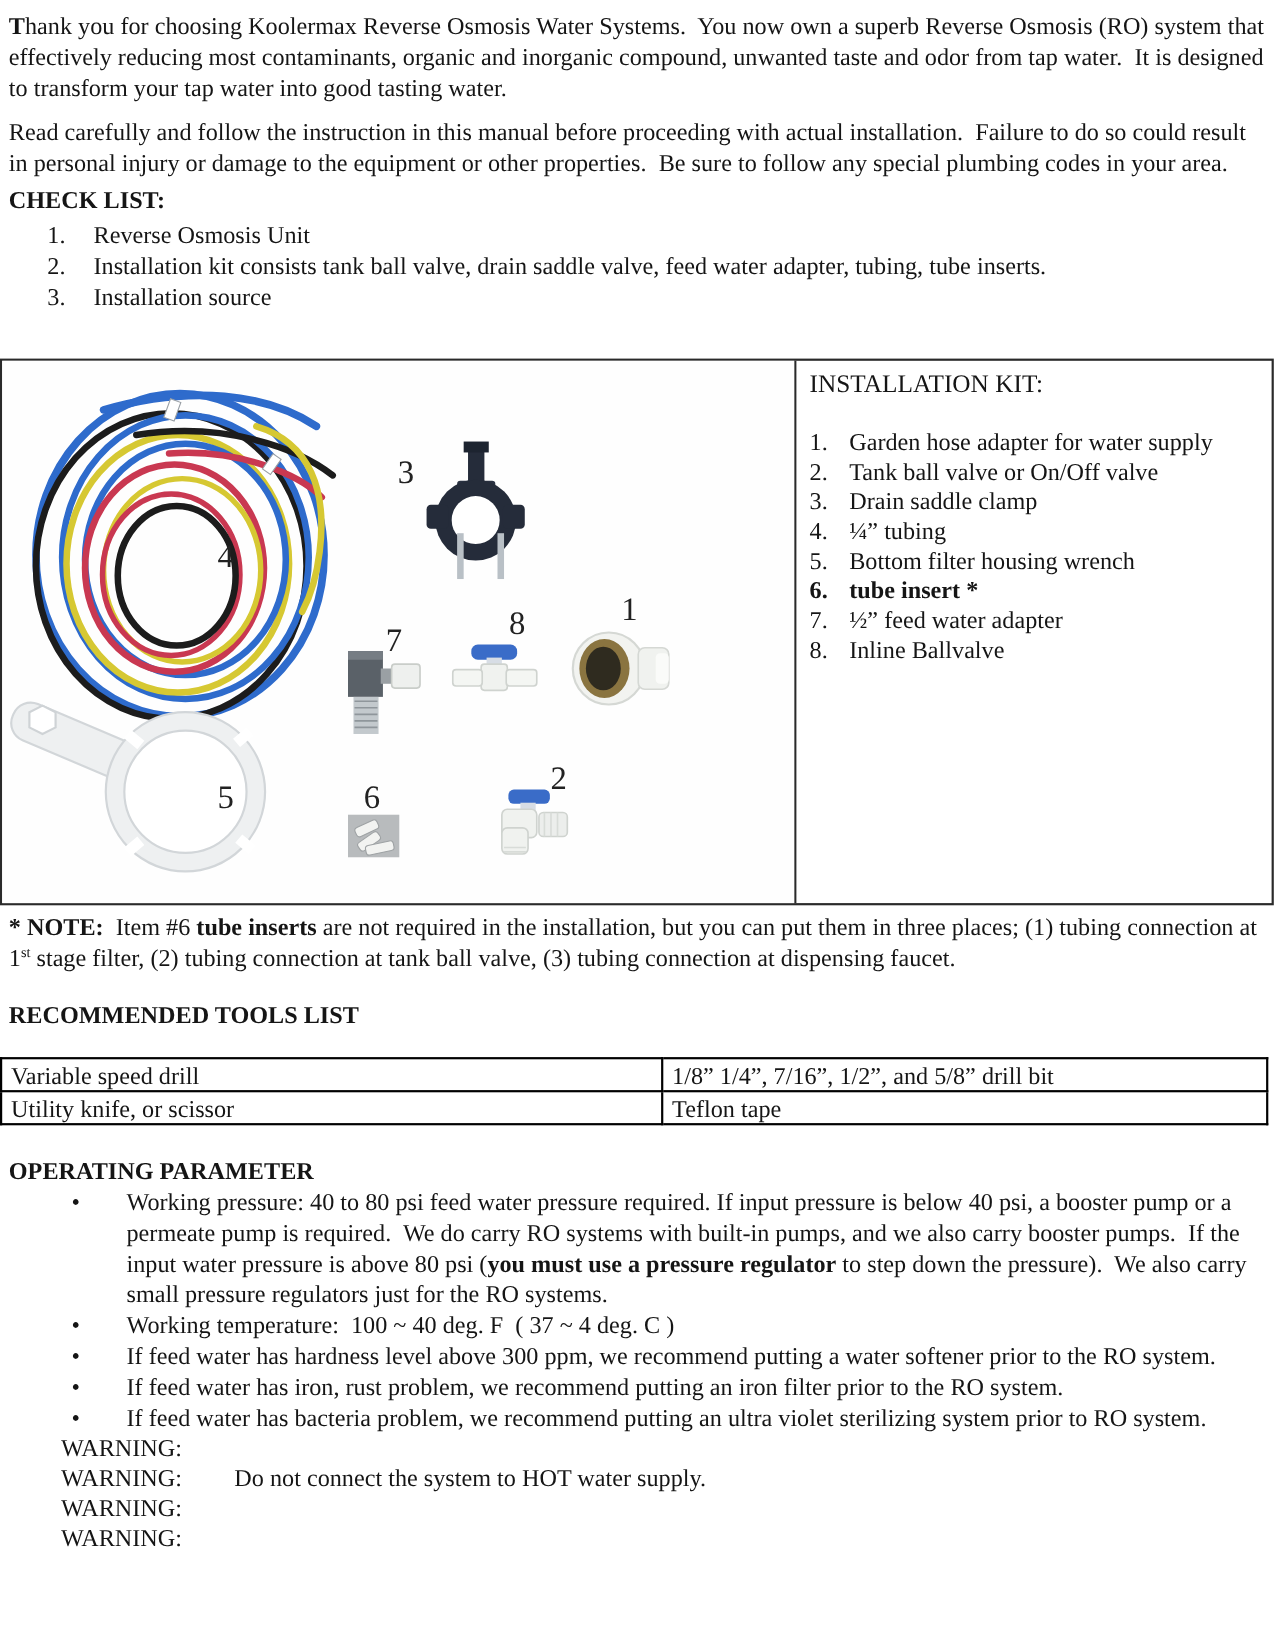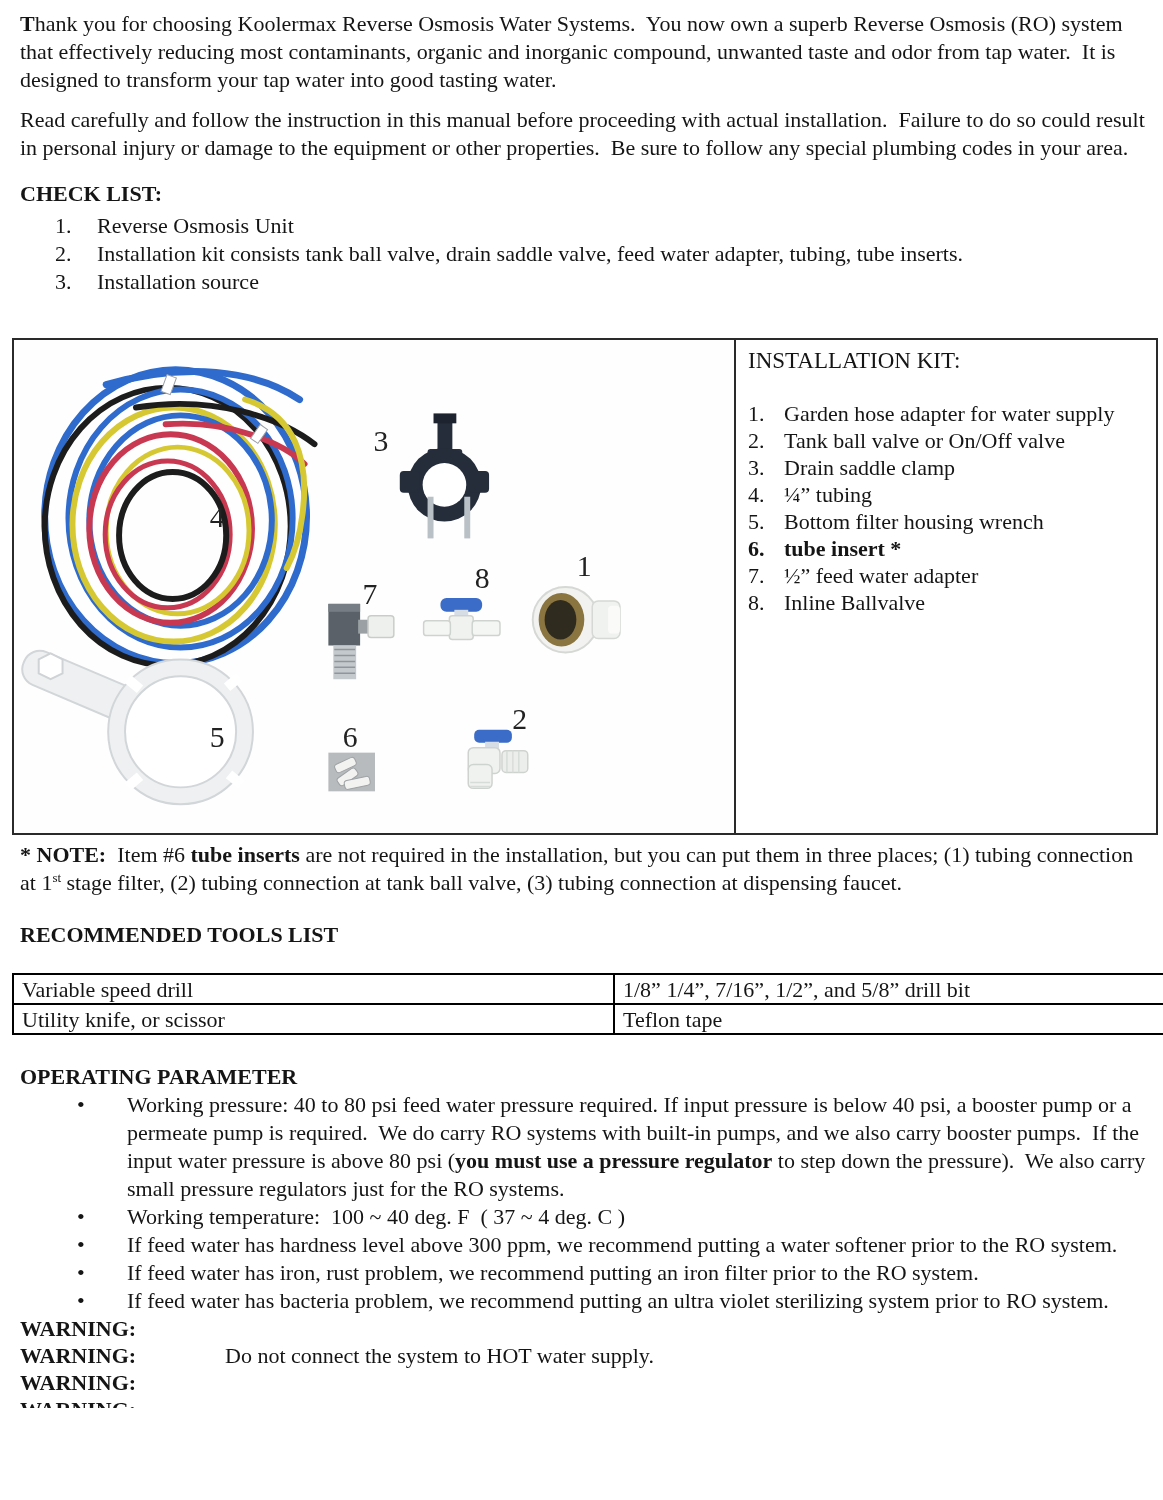--- a/index.html
+++ b/index.html
@@ -1,30 +1,30 @@
 <!DOCTYPE html>
 <html><head>
 <meta charset="utf-8">
 <style>
   html,body{margin:0;padding:0;background:#fff;}
   .page{
     position:relative;
     width:1163px;height:1408px;
     box-sizing:border-box;
-    padding:10px 13px 0 20px;
+    padding:10px 13px 0 8px;
     background:#fff;
     color:#151515;
     font-family:"Liberation Serif","DejaVu Serif",serif;
     font-size:22px;line-height:28px;
     overflow:hidden;
   }
   .para{margin:0;white-space:pre-wrap;}
   .gap1{margin-top:12px;}
   h2{font-size:22px;line-height:28px;margin:0;font-weight:bold;}
-  .h-check{margin-top:18px;}
+  .h-check{margin-top:6px;}
   .h-tools{margin-top:24px;}
   .h-op{margin-top:28px;}
   ol.plainlist{list-style:none;margin:4px 0 0 0;padding:0 0 0 35px;}
   ol.plainlist li{display:grid;grid-template-columns:42px 1fr;white-space:pre-wrap;}
   
   .figure{
     margin:42px -8px 0 -8px;
     height:497px;
     border:2px solid #2a2a2a;
     display:flex;box-sizing:border-box;
@@ -49,21 +49,21 @@
     font-size:22px;line-height:27px;
     white-space:pre-wrap;
   }
   table.tools td.c1{width:583px;}
   
   ul.bullets{list-style:none;margin:0;padding:0 0 0 57px;}
   ul.bullets li{display:grid;grid-template-columns:50px 1fr;white-space:pre-wrap;}
   ul.bullets .blt{font-size:22px;}
   
   .warnrow{display:grid;grid-template-columns:205px 1fr;white-space:pre-wrap;line-height:27px;}
-  .warnrow .wlabel{font-weight:bold;}
+  .warnrow .wlabel{font-weight:normal;text-align:center;}
   b,.bold{font-weight:bold;}
 </style>
 </head>
 <body>
 
 <div class="page">
 
   <p class="para"><b>T</b><span>hank you for choosing Koolermax Reverse Osmosis Water Systems.  You now own a superb Reverse Osmosis (RO) system that effectively reducing most contaminants, organic and inorganic compound, unwanted taste and odor from tap water.  It is designed to transform your tap water into good tasting water.</span></p>
 
   <p class="para gap1">Read carefully and follow the instruction in this manual before proceeding with actual installation.  Failure to do so could result in personal injury or damage to the equipment or other properties.  Be sure to follow any special plumbing codes in your area.</p>

